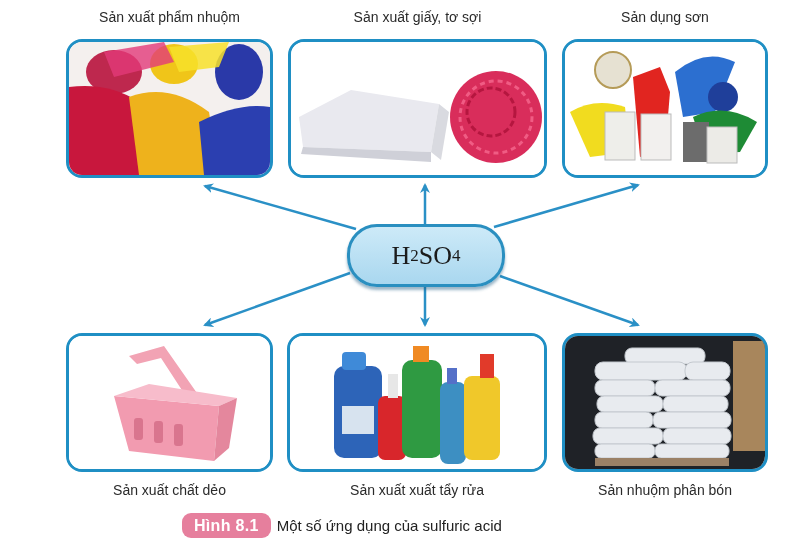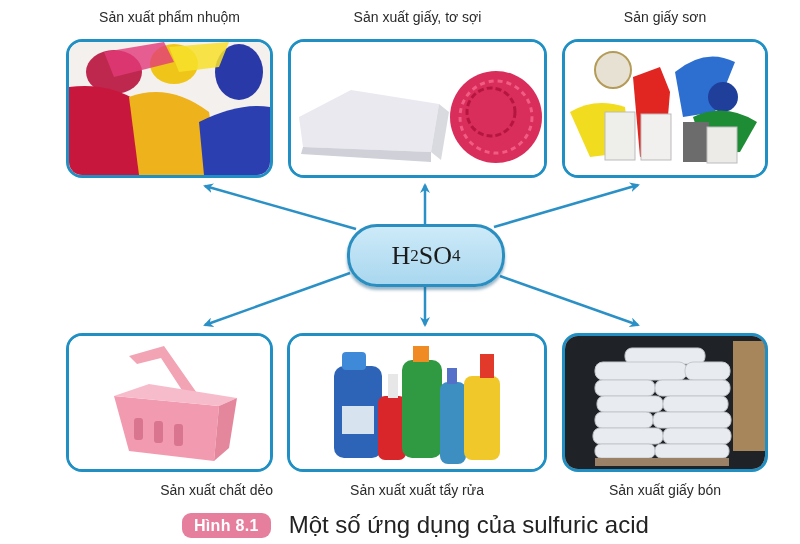--- a/index.html
+++ b/index.html
@@ -3,30 +3,30 @@
 <meta charset="utf-8">
 <style>
   html,body{margin:0;padding:0;}
   body{width:800px;height:544px;background:#ffffff;position:relative;overflow:hidden;font-family:"Liberation Sans","DejaVu Sans",sans-serif;}
   .cap{position:absolute;font-size:14px;color:#2a2a2a;text-align:center;white-space:nowrap;}
   .box{position:absolute;border:3px solid #1f8fc4;border-radius:16px;box-sizing:border-box;overflow:hidden;background:#fff;}
   .art{position:absolute;left:0;top:0;width:100%;height:100%;}
   svg.arrows{position:absolute;left:0;top:0;}
   .pill{position:absolute;left:347px;top:224px;width:158px;height:63px;box-sizing:border-box;border:3px solid #2a8fc0;border-radius:30px;background:linear-gradient(#cdeaf8,#a9d7ef);box-shadow:0 3px 3px rgba(30,90,130,.45);display:flex;align-items:center;justify-content:center;font-family:"Liberation Serif","DejaVu Serif",serif;font-size:26px;color:#1b1b1b;}
   .pill sub{font-size:17px;vertical-align:-7px;}
-  .figcap{position:absolute;left:182px;top:512px;height:26px;display:flex;align-items:center;gap:12px;}
+  .figcap{position:absolute;left:182px;top:512px;height:26px;display:flex;align-items:center;}
   .badge{background:#e67f9d;color:#fff;font-weight:bold;font-size:16px;padding:0 12px;height:25px;line-height:25px;border-radius:9px;letter-spacing:.3px;}
-  .figtext{font-size:24px;color:#222;margin-left:6px;}
+  .figtext{font-size:15px;color:#222;margin-left:6px;}
 </style>
 </head>
 <body>
 
 <div class="cap" style="left:66px;width:207px;top:9px;">Sản xuất phẩm nhuộm</div>
 <div class="cap" style="left:288px;width:259px;top:9px;text-align:center;">Sản xuất giấy, tơ sợi</div>
-<div class="cap" style="left:562px;width:206px;top:9px;">Sản giấy sơn</div>
+<div class="cap" style="left:562px;width:206px;top:9px;">Sản dụng sơn</div>
 
 <div class="box" style="left:66px;top:39px;width:207px;height:139px;">
   <svg class="art" viewBox="0 0 201 133" preserveAspectRatio="none">
     <rect width="201" height="133" fill="#f4f0ee"></rect>
     <ellipse cx="45" cy="30" rx="28" ry="22" fill="#b8123c" opacity=".9"></ellipse>
     <ellipse cx="105" cy="22" rx="24" ry="20" fill="#f0c519"></ellipse>
     <ellipse cx="170" cy="30" rx="24" ry="28" fill="#2a39a8"></ellipse>
     <path d="M0 45 Q40 40 70 60 L95 133 L0 133Z" fill="#c8173d"></path>
     <path d="M60 55 Q100 40 140 70 L150 133 L70 133Z" fill="#eeb21c"></path>
     <path d="M130 80 Q170 60 201 65 L201 133 L135 133Z" fill="#2b3fb0"></path>
@@ -132,20 +132,20 @@
         <rect x="88" y="76" width="78" height="16" rx="7"></rect>
       <rect x="28" y="92" width="70" height="16" rx="7"></rect>
         <rect x="98" y="92" width="68" height="16" rx="7"></rect>
       <rect x="30" y="108" width="60" height="14" rx="6"></rect>
         <rect x="90" y="108" width="74" height="14" rx="6"></rect>
     </g>
     <rect x="30" y="122" width="134" height="8" fill="#9b8166"></rect>
   </svg>
 </div>
 
-<div class="cap" style="left:66px;width:207px;top:482px;text-align:right;">Sản xuất chất dẻo</div>
+<div class="cap" style="left:66px;width:207px;top:482px;">Sản xuất chất dẻo</div>
 <div class="cap" style="left:287px;width:260px;top:482px;">Sản xuất xuất tẩy rửa</div>
-<div class="cap" style="left:562px;width:206px;top:482px;">Sản xuất giấy bón</div>
+<div class="cap" style="left:562px;width:206px;top:482px;">Sản nhuộm phân bón</div>
 
 <div class="figcap">
   <span class="badge">Hình 8.1</span>
   <span class="figtext">Một số ứng dụng của sulfuric acid</span>
 </div>
 
 </body></html>

